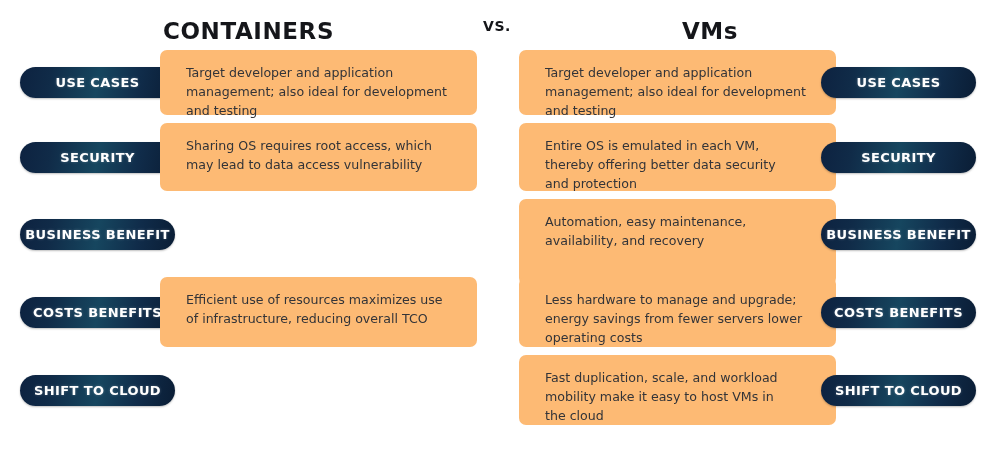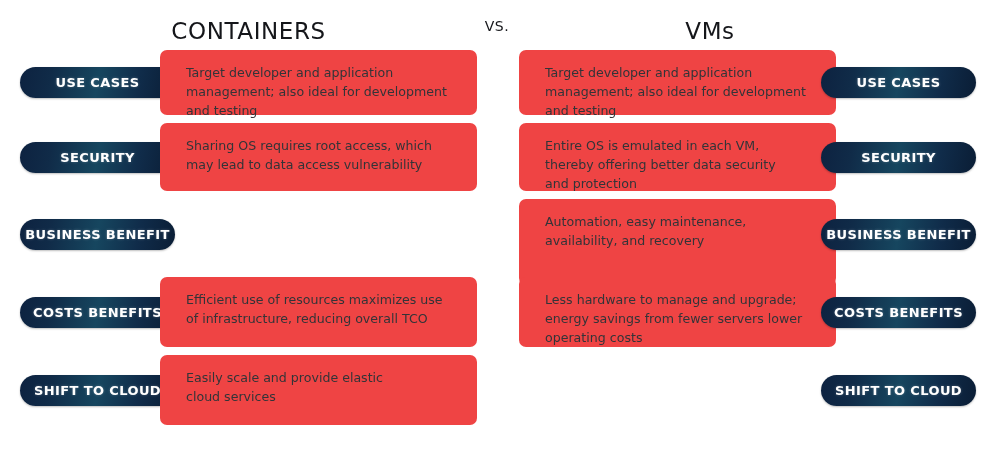--- a/index.html
+++ b/index.html
@@ -26,21 +26,21 @@
   .header {
     position: absolute;
     top: 12px;
     left: 0;
     width: 994px;
     height: 38px;
   }
   .head-title {
     position: absolute;
     font-family: "DejaVu Sans", sans-serif;
-    font-weight: 400;
+    font-weight: 700;
     font-size: 23px;
     letter-spacing: 0.6px;
     color: #15161a;
     white-space: nowrap;
     top: 6px;
   }
   .head-left   { left: 0;    width: 497px; text-align: center; }
   .head-vs     { left: 430px; width: 134px; text-align: center; font-size: 14px; }
   .head-right  { left: 560px; width: 300px; text-align: center; }
 
@@ -53,21 +53,21 @@
   }
   .row {
     position: relative;
     width: 994px;
     margin-bottom: 8px;
   }
 
   .card {
     position: absolute;
     top: 0;
-    background: #ef4444;
+    background: #fdba74;
     border-radius: 7px;
     box-sizing: border-box;
     display: flex;
     align-items: flex-start;
   }
   .card-left  { left: 160px; width: 317px; padding: 13px 16px 13px 26px; }
   .card-right { left: 519px; width: 317px; padding: 13px 16px 13px 26px; }
 
   .card-text {
     font-family: "DejaVu Sans", sans-serif;
@@ -179,23 +179,24 @@
 operating costs</span>
         </div>
         <div class="pill pill-right" style="top: 19.5px;">
           <span class="pill-label">COSTS BENEFITS</span>
         </div>
       </div>
       <div class="row" style="height: 70px;">
         <div class="pill pill-left" style="top: 19.5px;">
           <span class="pill-label">SHIFT TO CLOUD</span>
         </div>
-        <div class="card card-left" style="height:70px">
-          <span class="card-text">Easily scale and provide elastic
-cloud services</span>
+        <div class="card card-right" style="height:70px">
+          <span class="card-text">Fast duplication, scale, and workload
+mobility make it easy to host VMs in
+the cloud</span>
         </div>
         <div class="pill pill-right" style="top: 19.5px;">
           <span class="pill-label">SHIFT TO CLOUD</span>
         </div>
       </div>
     </div>
 
 </div>
 
 </body></html>

